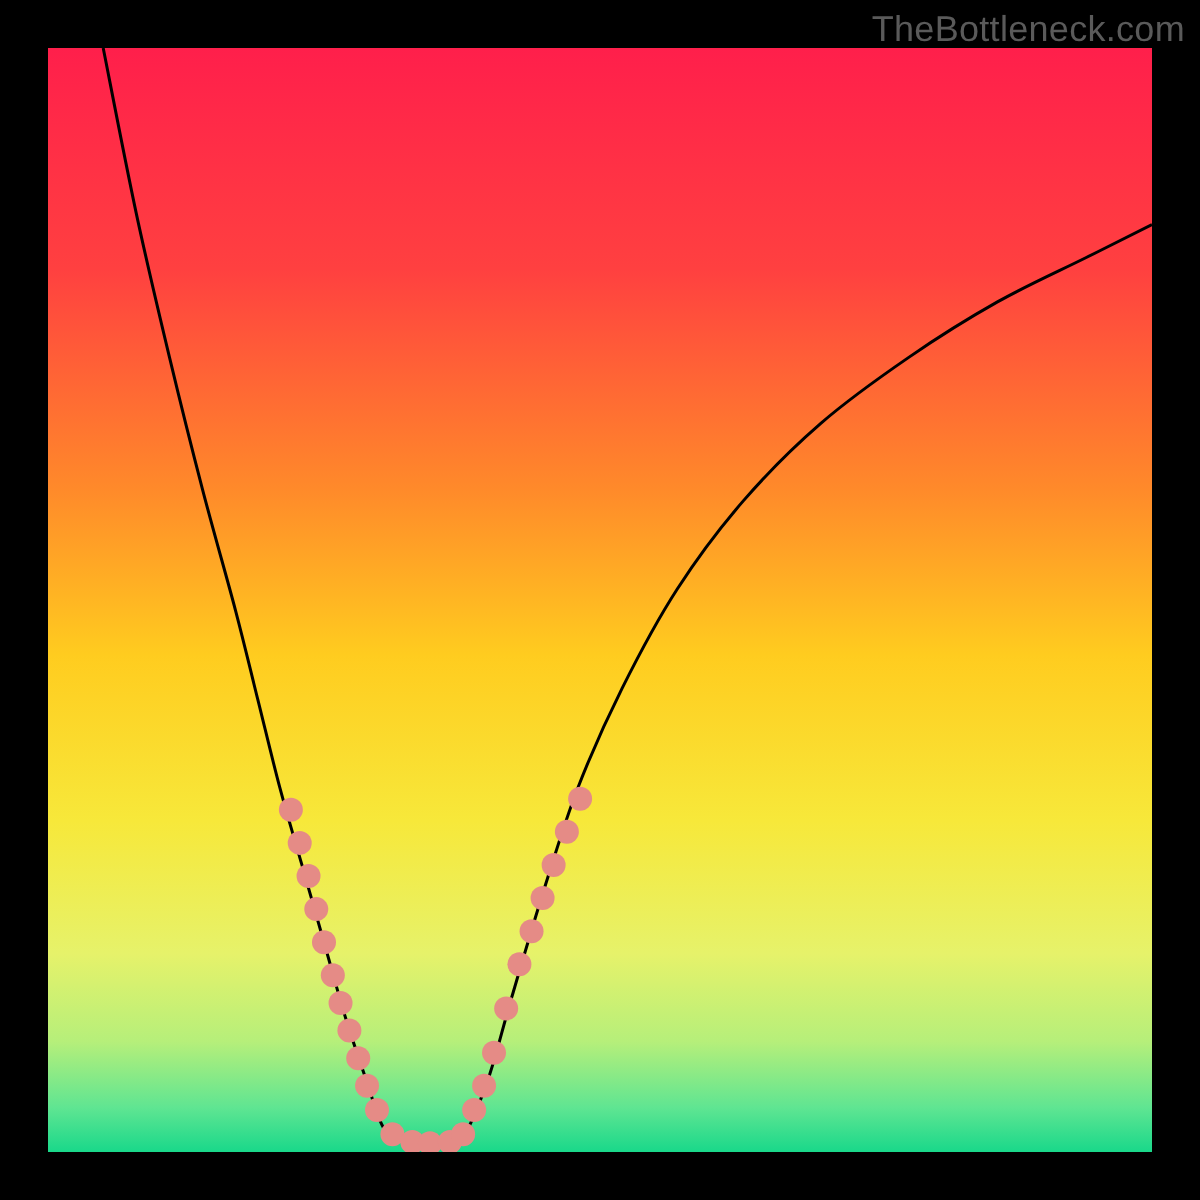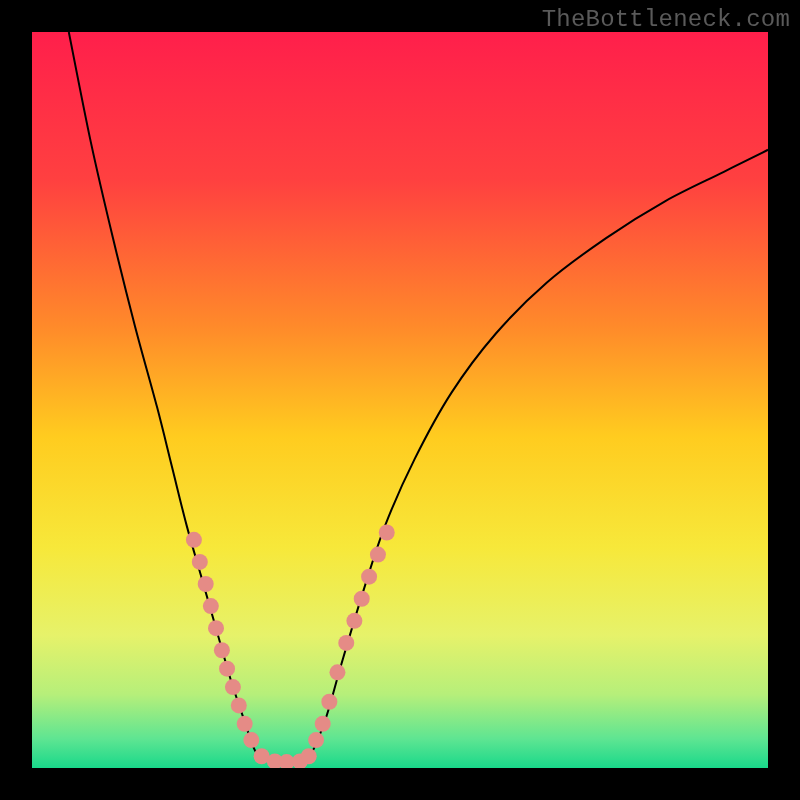--- a/index.html
+++ b/index.html
@@ -27,21 +27,20 @@
   }
   .watermark {
     position: absolute;
     top: 6px;
     right: 10px;
     color: #5a5a5a;
     font-size: 24px;
     font-weight: 500;
     letter-spacing: 0.2px;
     user-select: none;
-    font-family: Liberation Mono, monospace;
   }
 </style>
 </head>
 <body>
 
 <div class="frame">
 
   <div class="watermark">TheBottleneck.com</div>
 
   <div class="plot">

